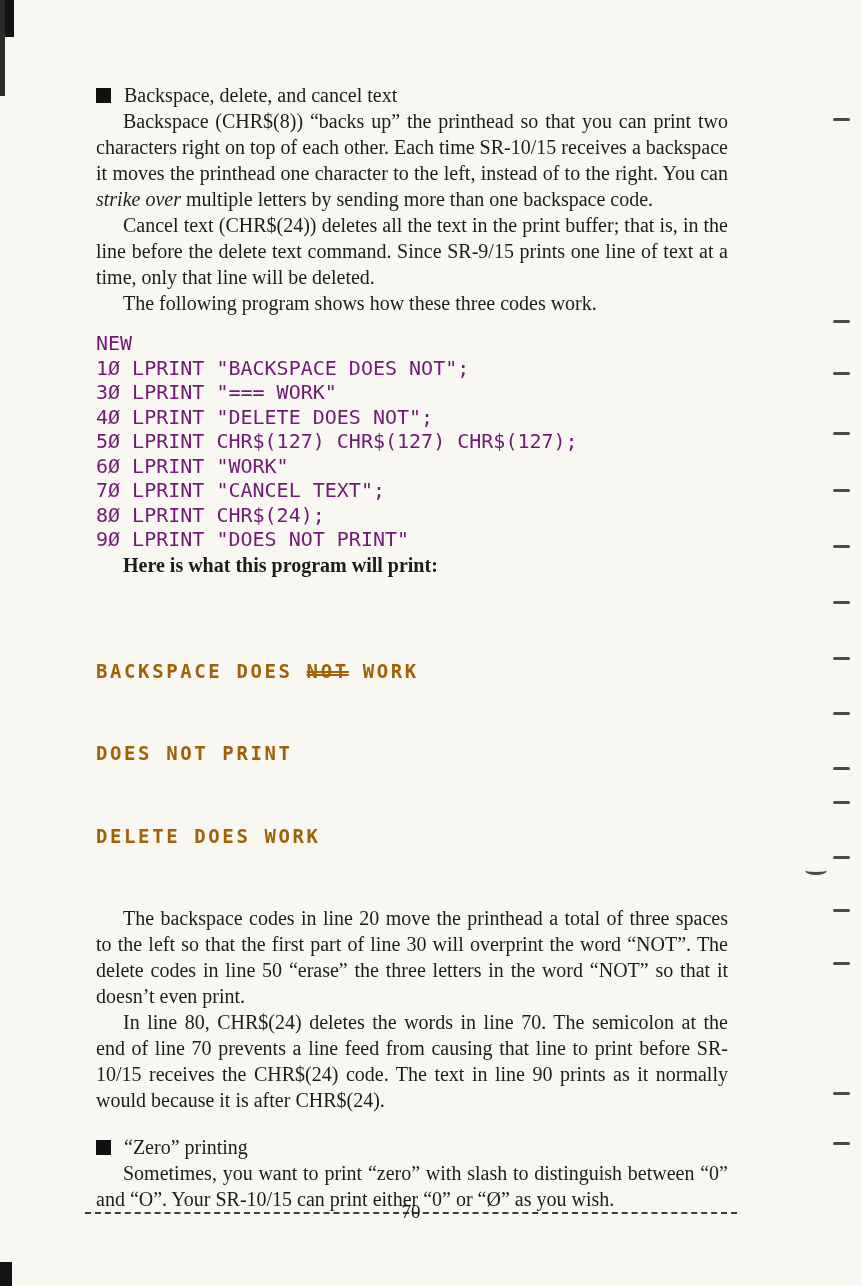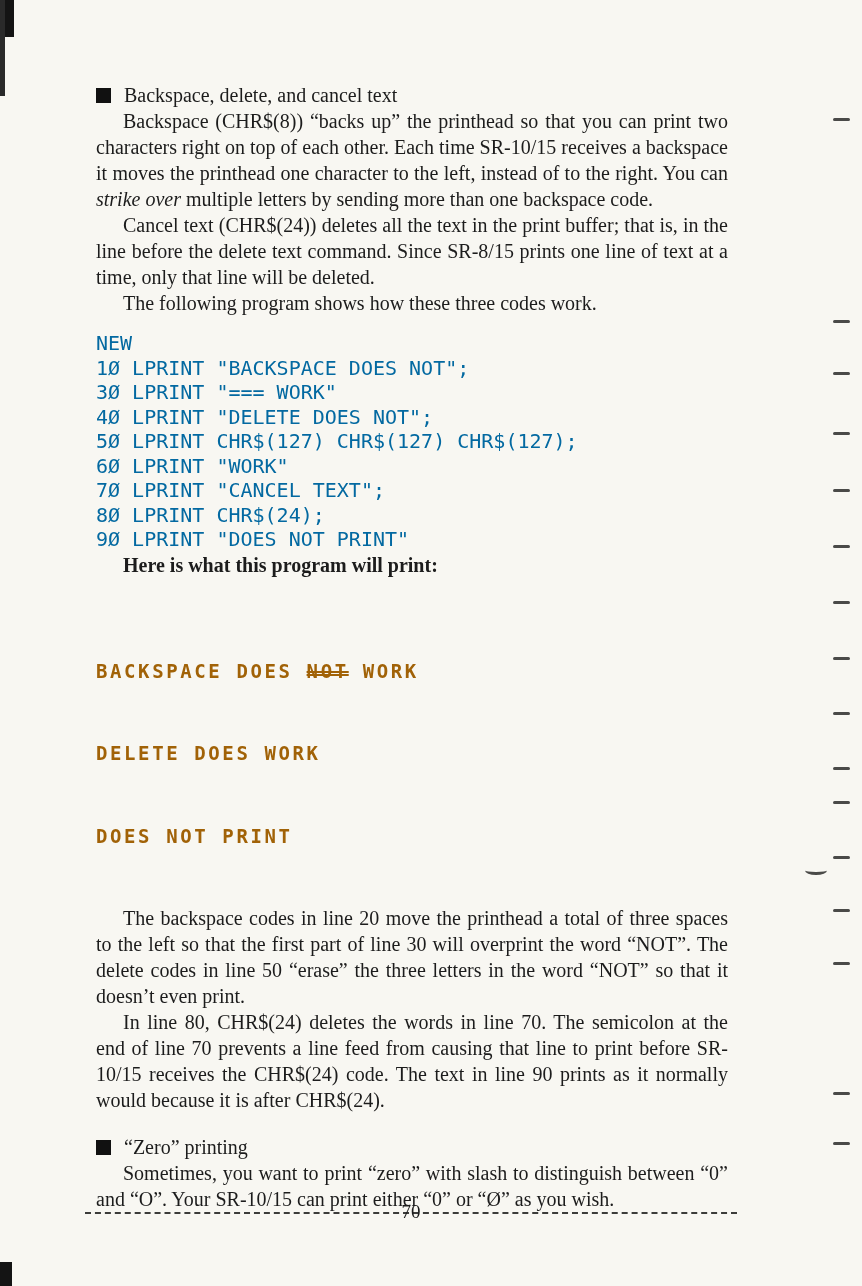--- a/index.html
+++ b/index.html
@@ -40,21 +40,21 @@
     margin-right: 13px; vertical-align: -1px; overflow: hidden;
     color: transparent; font-size: 10px; line-height: 15px;
   }
   p.body-para { margin: 0; text-indent: 27px; }
   em { }
 
   .code-block {
     margin: 15px 0 0 0; padding: 0;
     font-family: "DejaVu Sans Mono", "Liberation Mono", monospace;
     font-size: 20px; line-height: 24.5px; text-align: left;
-    color: #0369a1;
+    color: #701a75;
   }
   .code-line { white-space: pre; }
 
   .output-intro { margin-top: 22px; font-weight: bold; }
 
   .output-block {
     margin: 25px 0 0 0;
     font-family: "DejaVu Sans Mono", "Liberation Mono", monospace;
     font-weight: bold; font-size: 19px; line-height: 27.5px;
     letter-spacing: 2.6px; text-align: left; color: #a16207;
@@ -104,42 +104,42 @@
   <div class="margin-mark" style="top:1092px"></div>
   <div class="margin-mark" style="top:1142px"></div>
 
   <div class="content">
 
     <h2 class="section-heading"><span class="bullet">■</span><span>Backspace, delete, and cancel text</span></h2>
 
     <p class="body-para"><span>Backspace (CHR$(8)) “backs up” the printhead so that you can print two characters right on top of each other.  Each time SR-10/15 receives a backspace it moves the printhead one character to the left, instead of to the right. You can </span><em>strike over</em><span> multiple letters by sending more than one backspace code.</span></p>
 
 
-    <p class="body-para">Cancel text (CHR$(24)) deletes all the text in the print buffer; that is, in the line before the delete text command. Since SR-8/15 prints one line of text at a time, only that line will be deleted.</p>
+    <p class="body-para">Cancel text (CHR$(24)) deletes all the text in the print buffer; that is, in the line before the delete text command. Since SR-9/15 prints one line of text at a time, only that line will be deleted.</p>
 
     <p class="body-para">The following program shows how these three codes work.</p>
 
     <div class="code-block">
       <div class="code-line">NEW</div>
       <div class="code-line">1Ø LPRINT "BACKSPACE DOES NOT";</div>
       <div class="code-line">3Ø LPRINT "=== WORK"</div>
       <div class="code-line">4Ø LPRINT "DELETE DOES NOT";</div>
       <div class="code-line">5Ø LPRINT CHR$(127) CHR$(127) CHR$(127);</div>
       <div class="code-line">6Ø LPRINT "WORK"</div>
       <div class="code-line">7Ø LPRINT "CANCEL TEXT";</div>
       <div class="code-line">8Ø LPRINT CHR$(24);</div>
       <div class="code-line">9Ø LPRINT "DOES NOT PRINT"</div>
     </div>
 
     <p class="body-para output-intro">Here is what this program will print:</p>
 
     <div class="output-block">
       <div class="output-line"><span>BACKSPACE DOES </span><span class="overstruck">NOT</span><span> WORK</span></div>
+      <div class="output-line">DOES NOT PRINT</div>
       <div class="output-line">DELETE DOES WORK</div>
-      <div class="output-line">DOES NOT PRINT</div>
     </div>
 
     <p class="body-para para-after-output">The backspace codes in line 20 move the printhead a total of three spaces to the left so that the first part of line 30 will overprint the word “NOT”. The delete codes in line 50 “erase” the three letters in the word “NOT” so that it doesn’t even print.</p>
 
     <p class="body-para">In line 80, CHR$(24) deletes the words in line 70. The semicolon at the end of line 70 prevents a line feed from causing that line to print before SR-10/15 receives the CHR$(24) code.  The text in line 90 prints as it normally would because it is after CHR$(24).</p>
 
     <h2 class="section-heading section2-heading"><span class="bullet">■</span><span>“Zero” printing</span></h2>
 
     <p class="body-para">Sometimes, you want to print “zero” with slash to distinguish between “0” and “O”. Your SR-10/15 can print either “0” or “Ø” as you wish.</p>
 

